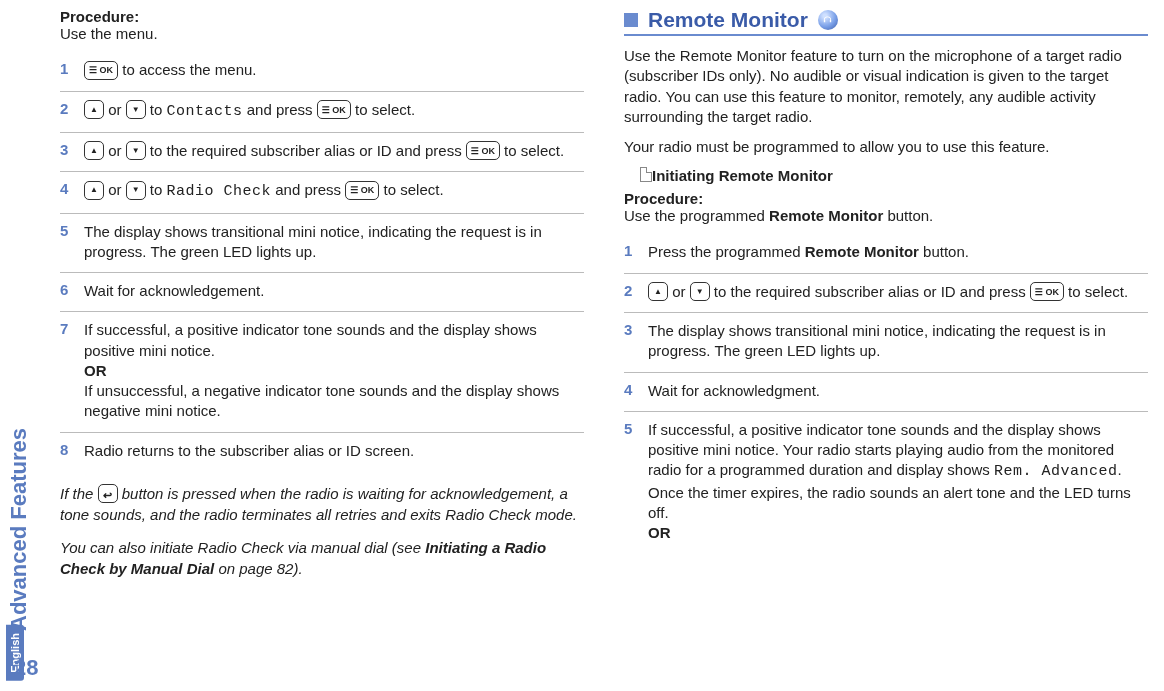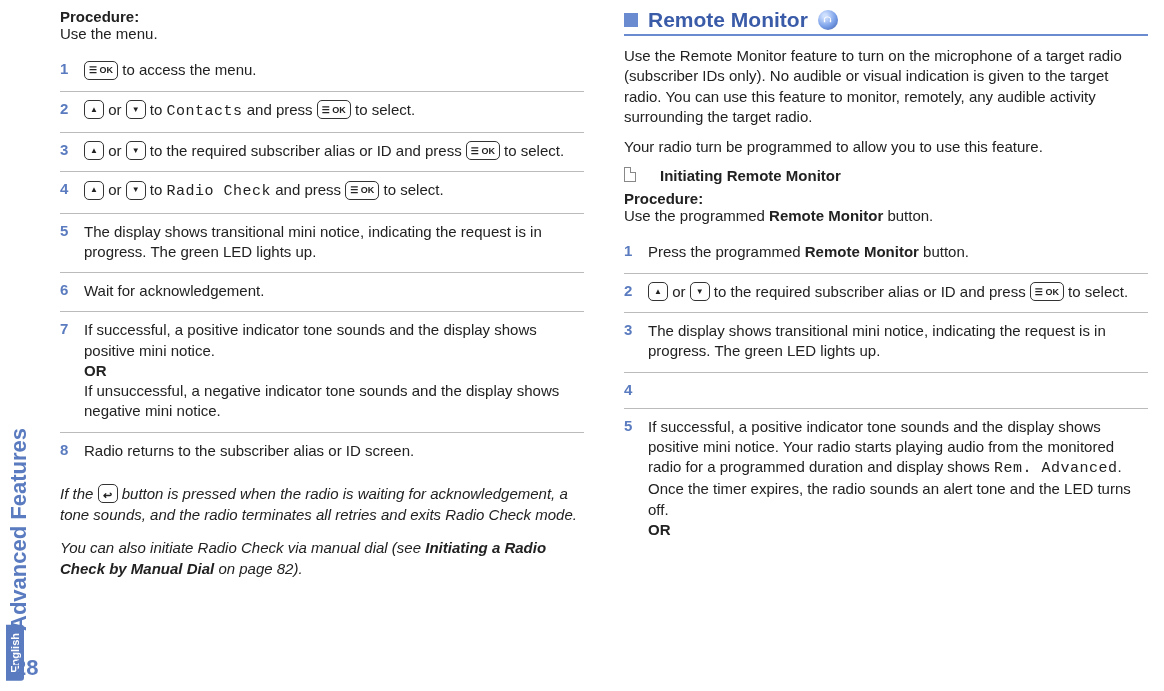--- a/index.html
+++ b/index.html
@@ -84,22 +84,22 @@
     width: 20px; height: 20px;
     border-radius: 50%;
     background: radial-gradient(circle at 35% 30%, #cfe0ff 10%, #7aa0e8 55%, #3a5ba8 100%);
     display: inline-flex; align-items: center; justify-content: center;
     font-size: 11px; color: #fff;
   }
   .intro-p { margin-bottom: 10px; line-height: 1.35; }
   .sub-heading {
     display: flex;
     align-items: flex-start;
-    gap: 24px;
-    margin: 8px 0 6px 0;
+    gap: 0;
+    margin: 8px 0 6px 16px;
     font-weight: bold;
   }
   .doc-icon {
     width: 12px; height: 15px;
     border: 1px solid #888;
     position: relative;
   }
   .doc-icon::after {
     content: "";
     position: absolute;
@@ -225,21 +225,21 @@
       <div class="section-square"></div>
       <div class="section-title">Remote Monitor</div>
       <div class="section-icon">
         <svg class="headphone" viewBox="0 0 24 24">
             <path fill="#fff" d="M12 3a8 8 0 00-8 8v5h3v-5h-1a6 6 0 1112 0h-1v5h3v-5a8 8 0 00-8-8z"></path>
           </svg>
       </div>
     </div>
 
     <p class="intro-p">Use the Remote Monitor feature to turn on the microphone of a target radio (subscriber IDs only). No audible or visual indication is given to the target radio. You can use this feature to monitor, remotely, any audible activity surrounding the target radio.</p>
-    <p class="intro-p">Your radio turn be programmed to allow you to use this feature.</p>
+    <p class="intro-p">Your radio must be programmed to allow you to use this feature.</p>
 
     <div class="sub-heading">
       <span class="doc-icon"></span>
       <span>Initiating Remote Monitor</span>
     </div>
 
     <div>
       <span class="procedure-label">Procedure:</span>
     </div>
     <div class="procedure-sub">
@@ -260,20 +260,21 @@
       </div>
     </div>
 
     <div class="step">
       <div class="step-num">3</div>
       <div class="step-body">The display shows transitional mini notice, indicating the request is in progress. The green LED lights up.</div>
     </div>
 
     <div class="step">
       <div class="step-num">4</div>
+      <div class="step-body">Wait for acknowledgment.</div>
     </div>
 
     <div class="step" style="border-bottom:none;">
       <div class="step-num">5</div>
       <div class="step-body">
         <span>If successful, a positive indicator tone sounds and the display shows positive mini notice. Your radio starts playing audio from the monitored radio for a programmed duration and display shows </span><span class="mono">Rem. Advanced</span><span>.</span><br>
         <span>Once the timer expires, the radio sounds an alert tone and the LED turns off.</span><br>
         <b>OR</b>
       </div>
     </div>

